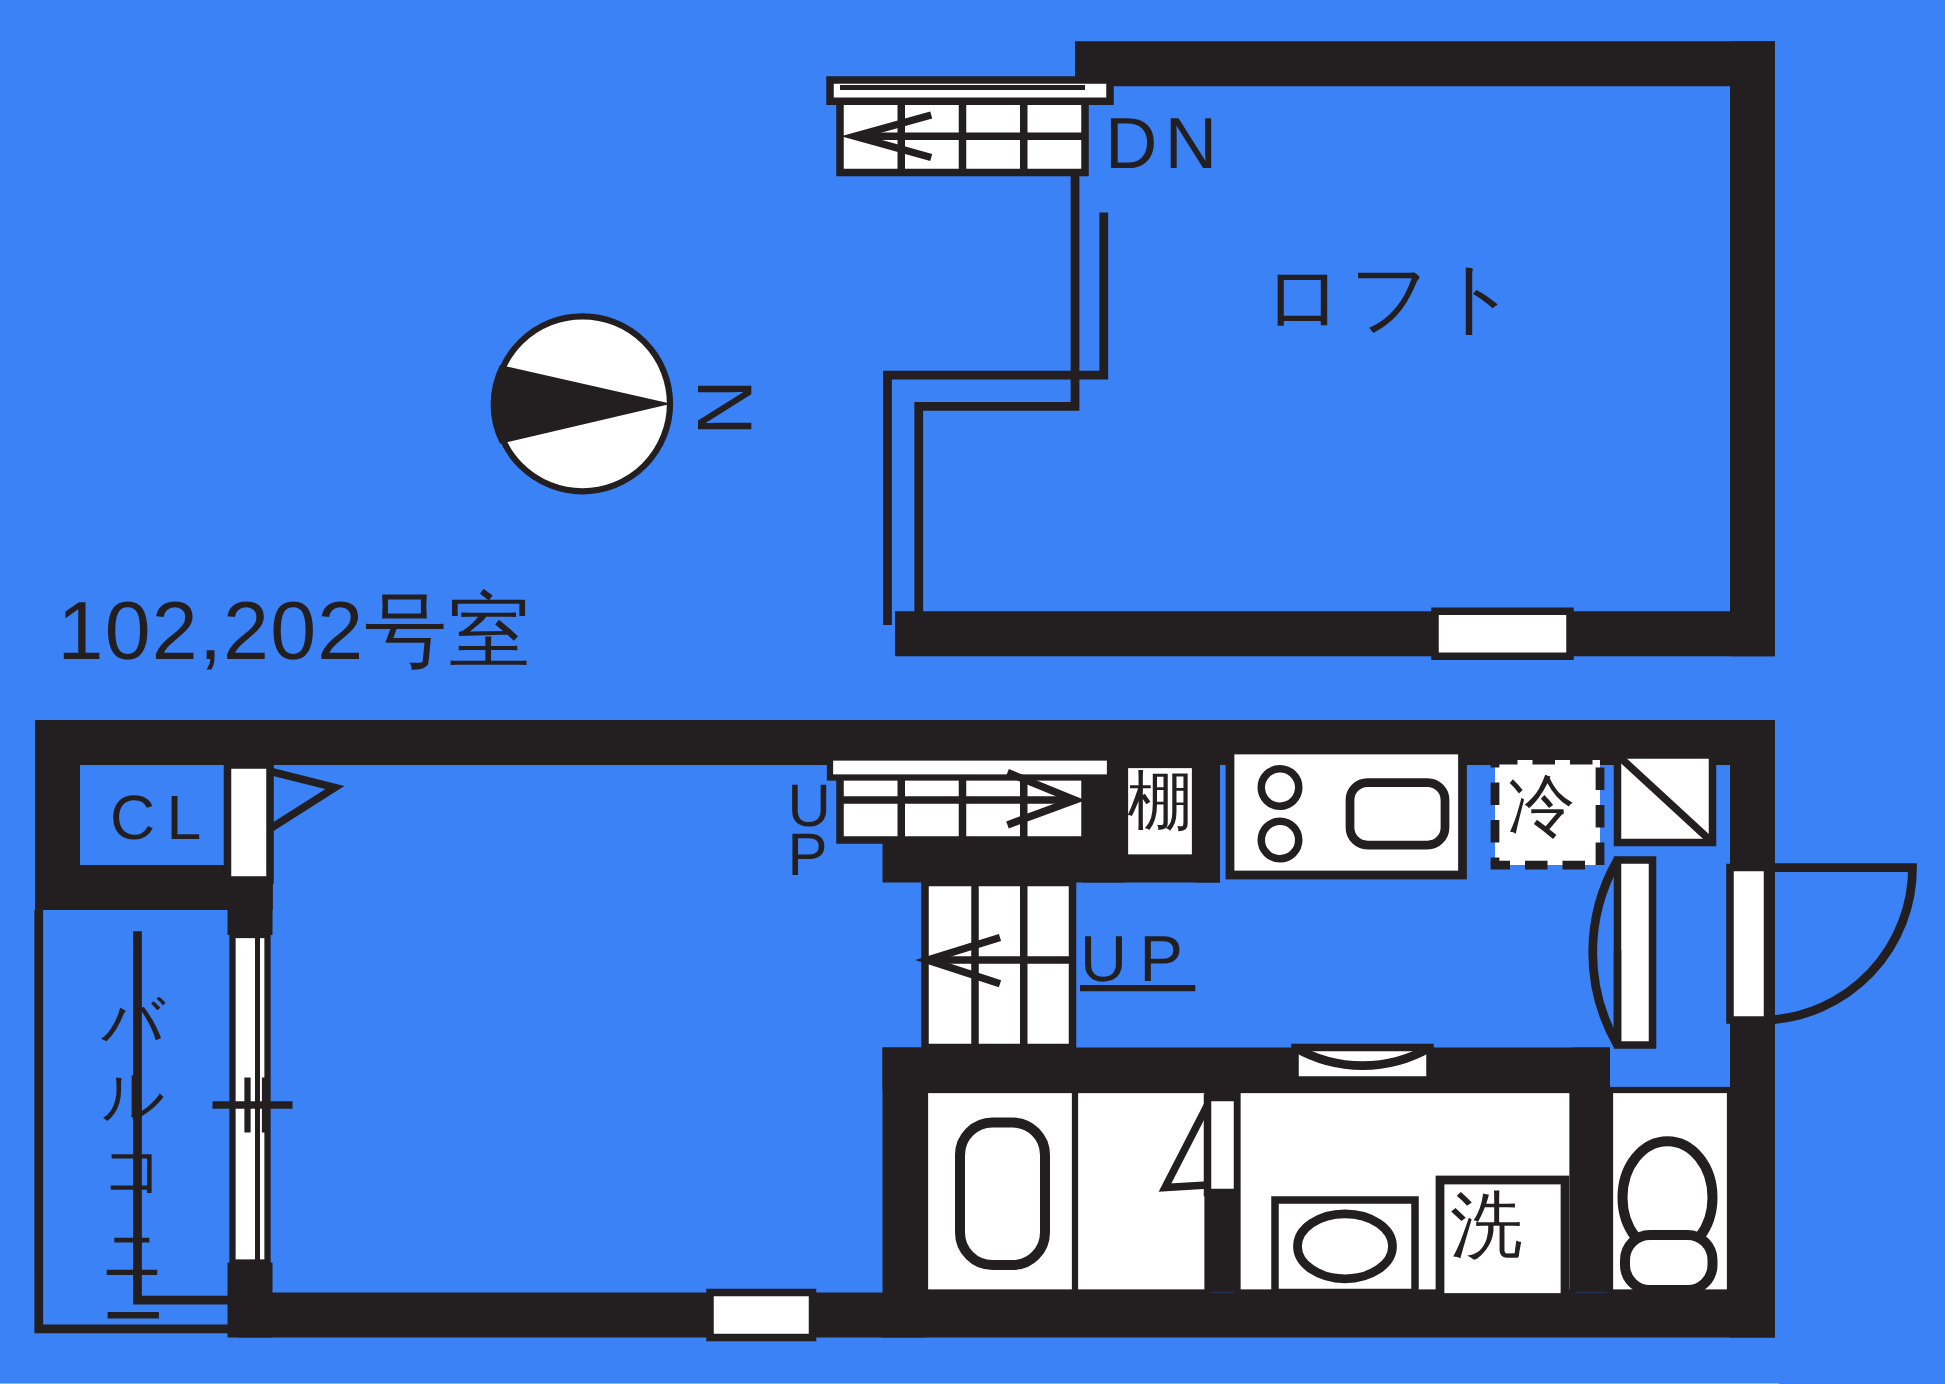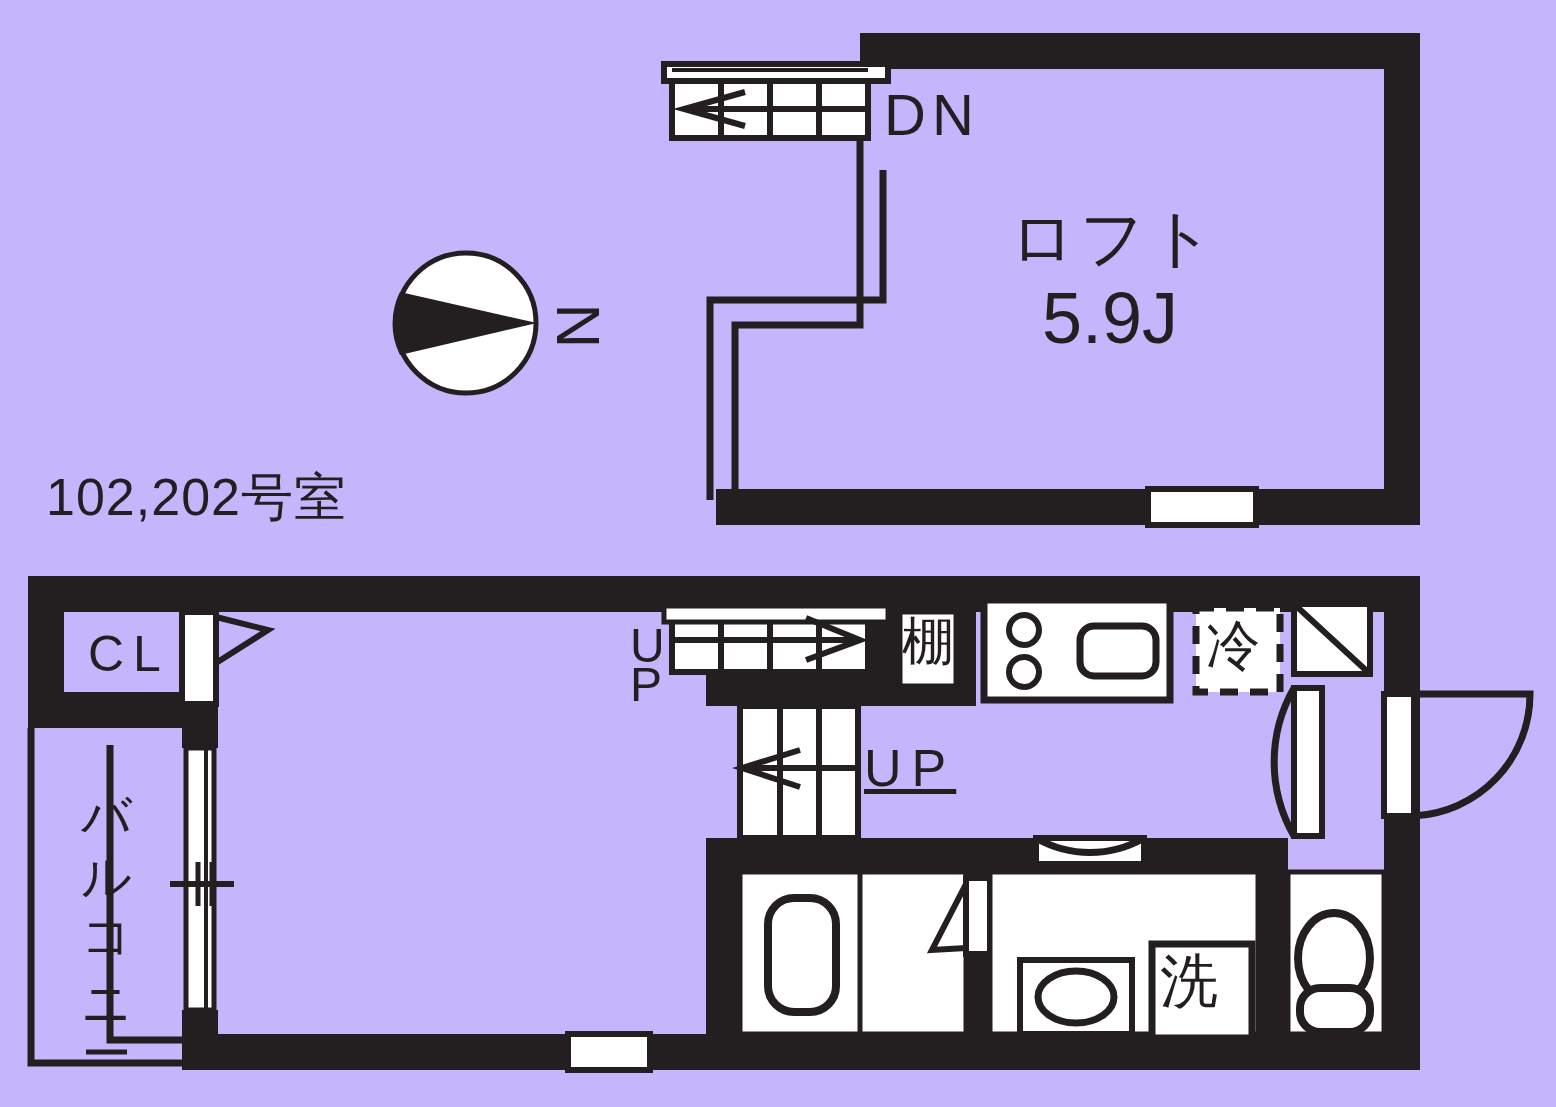--- a/index.html
+++ b/index.html
@@ -1,17 +1,17 @@
 <!DOCTYPE html>
 <html><head>
 <meta charset="utf-8">
 <style>
   html,body{margin:0;padding:0;background:#ffffff;}
   body{font-family:"Liberation Sans","DejaVu Sans",sans-serif;}
-  #plan{position:relative;width:1556px;height:1107px;background:#c4b5fd;overflow:hidden;}
+  #plan{position:relative;width:1556px;height:1107px;background:#3b82f6;overflow:hidden;}
   #plan svg{position:absolute;left:0;top:0;}
   .lbl{position:absolute;color:#231f20;line-height:1;white-space:nowrap;}
   .v-lbl{writing-mode:vertical-rl;text-orientation:upright;}
 </style>
 </head>
 <body>
 
 <div id="plan">
 
   <svg width="1556" height="1107" viewBox="0 0 1556 1107">
@@ -214,25 +214,24 @@
         <ellipse cx="1334" cy="958" rx="36" ry="45" fill="#ffffff" stroke="#231f20" stroke-width="8"></ellipse>
         <rect x="1300" y="988" width="70" height="44" rx="20" fill="#ffffff" stroke="#231f20" stroke-width="8"></rect>
       </g>
     </g>
   </svg>
 
   <div class="lbl" style="left:884px;top:86px;font-size:58px;letter-spacing:6px;">DN</div>
 
   <div class="lbl" style="left:1010px;top:206px;font-size:64px;letter-spacing:4px;">ロフト</div>
 
-  <div class="lbl" style="left:1042px;top:282px;font-size:72px;">5.9J</div>
 
   <div class="lbl" style="left:556px;top:295px;font-size:62px;transform:rotate(90deg);transform-origin:center;">N</div>
 
-  <div class="lbl" style="left:46px;top:471px;font-size:52px;letter-spacing:1px;">102,202号室</div>
+  <div class="lbl" style="left:46px;top:471px;font-size:66px;letter-spacing:1px;">102,202号室</div>
 
   <div class="lbl" style="left:88px;top:629px;font-size:50px;letter-spacing:9px;">CL</div>
 
   <div class="lbl v-lbl" style="left:82px;top:760px;font-size:50px;letter-spacing:10px;">バルコニー</div>
 
 
   <div class="lbl" style="left:630px;top:622px;font-size:48px;">U</div>
   <div class="lbl" style="left:630px;top:661px;font-size:48px;">P</div>
 
   <div class="lbl" style="left:864px;top:742px;font-size:52px;letter-spacing:10px;text-decoration:underline;">UP</div>

